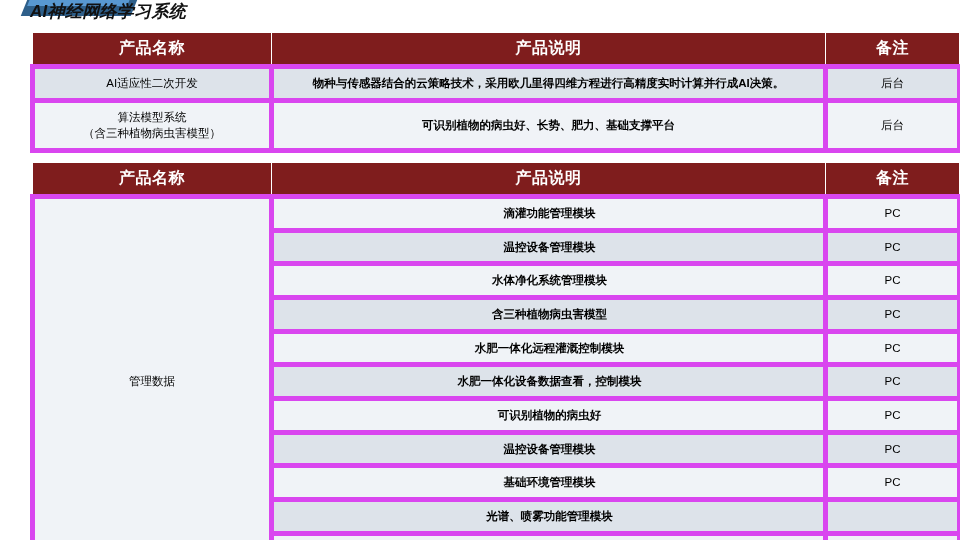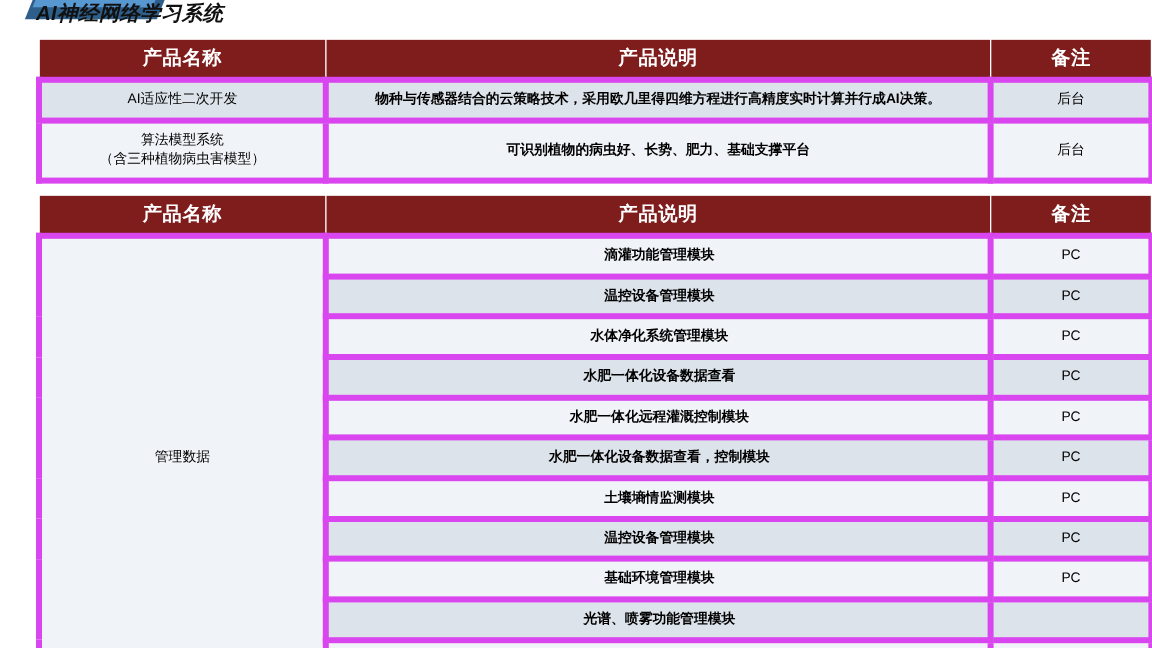--- a/index.html
+++ b/index.html
@@ -139,33 +139,33 @@
       </tr>
       <tr class="rowA">
         <td class="col-desc desc">温控设备管理模块</td>
         <td class="col-note">PC</td>
       </tr>
       <tr class="rowB">
         <td class="col-desc desc">水体净化系统管理模块</td>
         <td class="col-note">PC</td>
       </tr>
       <tr class="rowA">
-        <td class="col-desc desc">水肥一体化设备数据查看</td>
+        <td class="col-desc desc">含三种植物病虫害模型</td>
         <td class="col-note">PC</td>
       </tr>
       <tr class="rowB">
         <td class="col-desc desc">水肥一体化远程灌溉控制模块</td>
         <td class="col-note">PC</td>
       </tr>
       <tr class="rowA">
         <td class="col-desc desc">水肥一体化设备数据查看，控制模块</td>
         <td class="col-note">PC</td>
       </tr>
       <tr class="rowB">
-        <td class="col-desc desc">土壤墒情监测模块</td>
+        <td class="col-desc desc">可识别植物的病虫好</td>
         <td class="col-note">PC</td>
       </tr>
       <tr class="rowA">
         <td class="col-desc desc">温控设备管理模块</td>
         <td class="col-note">PC</td>
       </tr>
       <tr class="rowB">
         <td class="col-desc desc">基础环境管理模块</td>
         <td class="col-note">PC</td>
       </tr>

